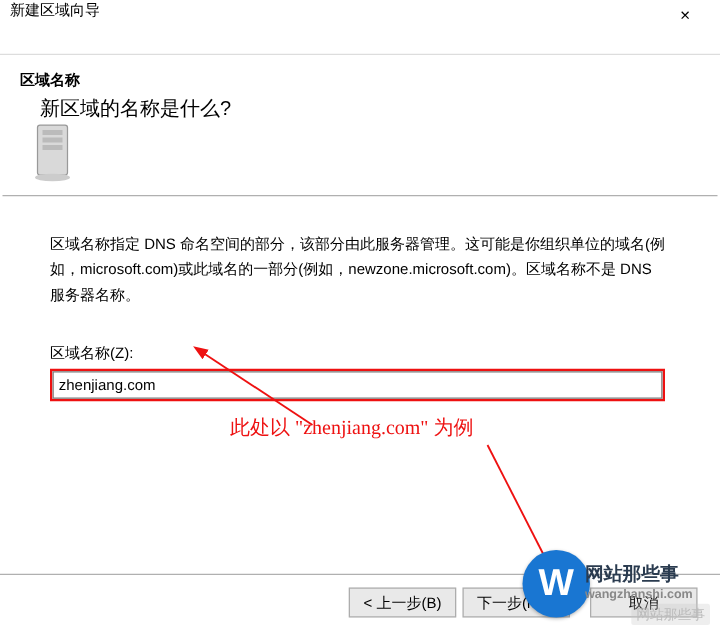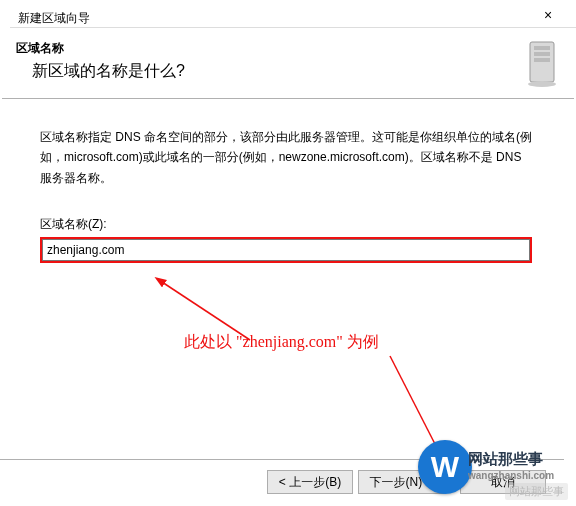--- a/index.html
+++ b/index.html
@@ -7,40 +7,40 @@
     width: 576px;
     height: 506px;
     font-family: "Microsoft YaHei", "SimSun", Arial, sans-serif;
     font-size: 12px;
     background: #fff;
     color: #000;
     position: relative;
     overflow: hidden;
   }
   .titlebar {
-    height: 28px;
+    height: 44px;
     display: flex;
-    align-items: flex-end;
+    align-items: flex-start;
     padding: 0 8px;
     border-bottom: 1px solid #ddd;
     background: #fff;
-    margin-left: 10px;
   }
   .titlebar .title { flex: 1; }
   .close-btn {
     width: 40px; height: 24px;
     display: flex; align-items: center; justify-content: center;
     font-size: 14px;
     background: transparent;
     border: none;
   }
   .header-area {
     padding: 12px 16px 10px 16px;
     display: flex;
     align-items: flex-start;
+    flex-direction: column;
   }
   .header-text { flex: 1; }
   .header-title { font-weight: bold; font-size: 12px; margin-bottom: 4px; }
   .header-sub { font-size: 16px; padding-left: 16px; }
   .server-icon {
     width: 36px; height: 48px;
     margin-left: 8px;
   }
   .divider {
     border: none;
@@ -82,21 +82,21 @@
     font-family: "SimSun", serif;
     pointer-events: none;
   }
   .arrow-svg {
     position: absolute;
     pointer-events: none;
   }
   .footer {
     position: absolute;
     bottom: 12px;
-    left: 0; right: 12px;
+    left: 0; right: 0;
     border-top: 1px solid #b0b0b0;
     padding: 10px 18px 0 0;
     display: flex;
     justify-content: flex-end;
     gap: 6px;
   }
   .wiz-btn {
     height: 24px;
     min-width: 86px;
     padding: 0 10px;

